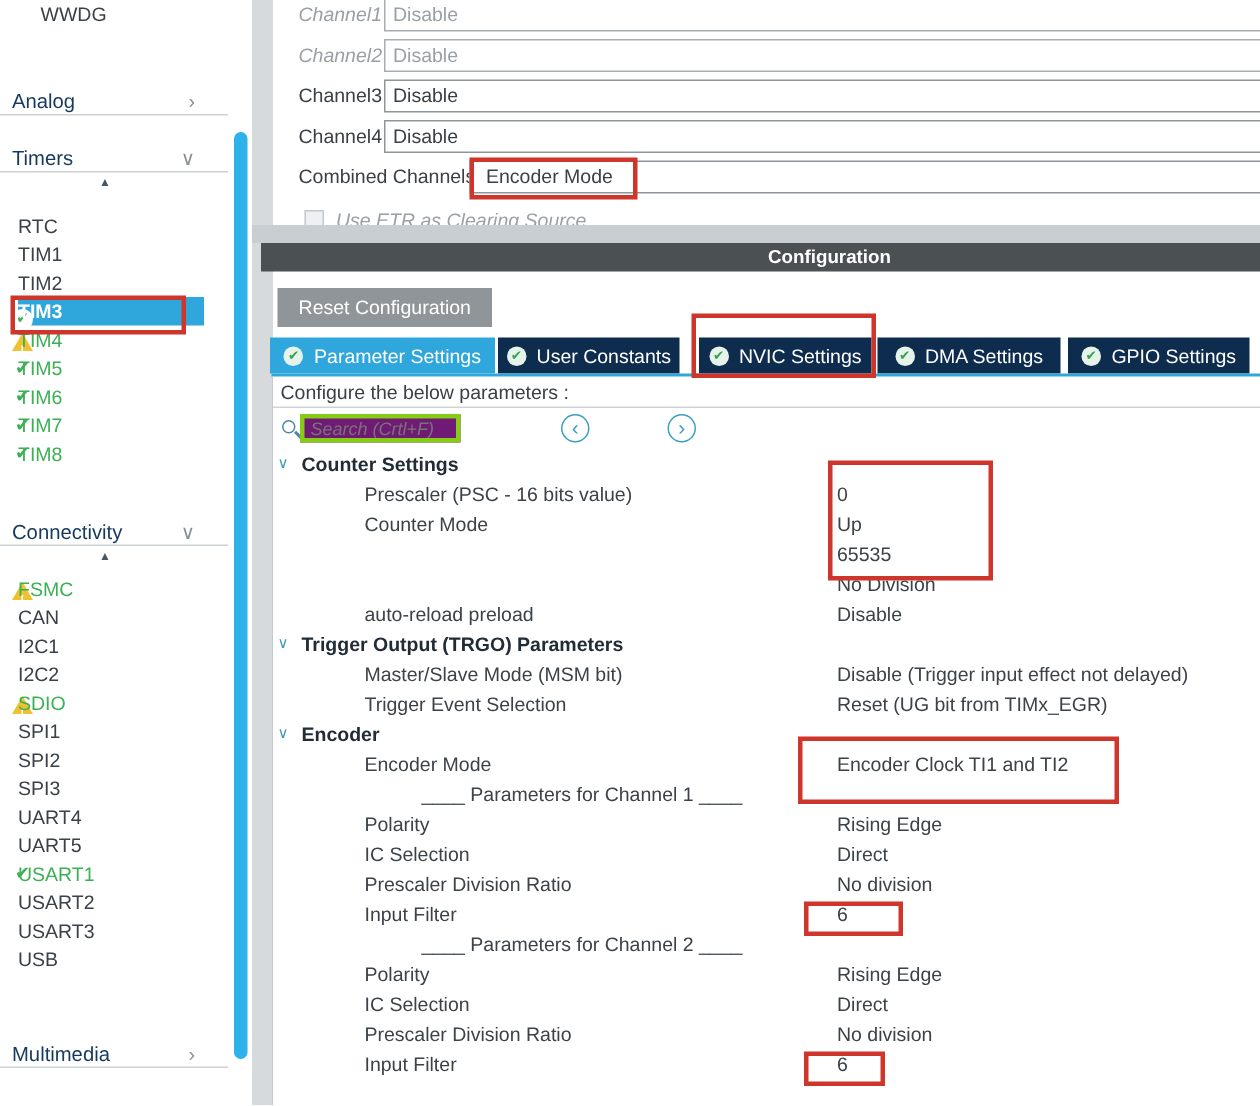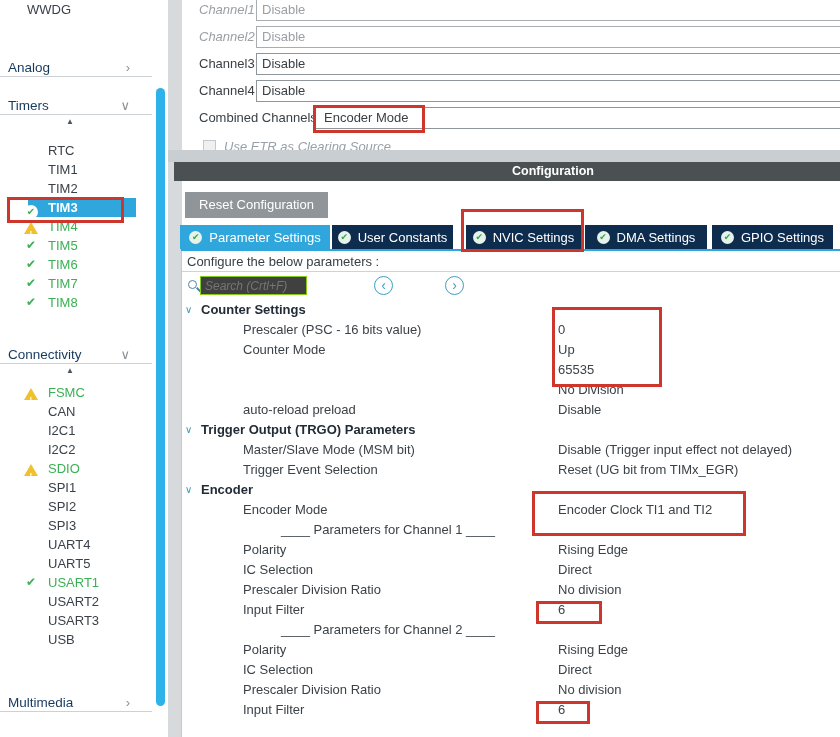--- a/index.html
+++ b/index.html
@@ -9,21 +9,21 @@
   #stage { position:absolute; left:0; top:0; width:840px; height:737px; overflow:hidden; background:#fff; }
 
   
   #sidebar { position:absolute; left:0; top:0; width:155px; height:737px; background:#fff; }
   .side-top-item { padding-left:27px; padding-top:1px; height:18px; line-height:17px; }
   .side-header { position:relative; height:19px; line-height:19px; padding-left:8px;
     color:var(--navy-text); font-size:13.5px; border-bottom:1px solid #ccd1d5; width:152px; cursor:pointer; }
   .side-header .chev { position:absolute; right:22px; top:0; color:#8a9095; font-size:13px; }
   .sort-arrow { height:13px; text-align:center; width:140px; color:#4a5560; font-size:8px; line-height:13px; }
   .side-list { list-style:none; }
-  .side-item { position:relative; height:19px; line-height:19px; padding-left:32px; cursor:pointer;margin-left:16px; }
+  .side-item { position:relative; height:19px; line-height:19px; padding-left:12px; cursor:pointer; }
   .side-item .ic { position:absolute; left:7px; top:3px; width:16px; height:13px; text-align:center; }
   .side-item.green { color:var(--ok-green); }
   .side-item.sel { color:#fff; font-weight:bold; }
   .side-item.sel::before { content:""; position:absolute; left:12px; right:19px; top:0; bottom:0;
     background:var(--accent-blue); }
   .side-item span { position:relative; }
   .check { color:var(--ok-green); font-size:12px; font-weight:bold; line-height:13px; }
   .cc-white { display:inline-block; width:14px; height:14px; border-radius:50%; background:#fff;
     color:var(--ok-green); font-size:10px; line-height:14px; text-align:center; font-weight:bold; }
   .tri { position:relative; display:inline-block; width:0; height:0; margin-top:1px;
@@ -70,22 +70,22 @@
 
   #params-panel { position:absolute; left:181px; top:251px; width:736px; height:486px;
     background:#fff; border-left:1px solid #c6cace; }
   #prompt-row { height:21px; line-height:21px; padding-left:5px; border-bottom:1px solid #d0d3d5; color:#3a4045; }
   #search-row { position:relative; height:28px; }
   #mag { position:absolute; left:6px; top:8px; width:9px; height:9px;
     border:1.5px solid #4e86a4; border-radius:50%; }
   #mag::after { content:""; position:absolute; left:7px; top:8px; width:6px; height:1.5px;
     background:#4e86a4; transform:rotate(45deg); }
   #search-input { position:absolute; left:18px; top:4px; width:107px; height:19px;
-    border:1px solid #84cc16; font-style:italic; color:#9aa0a6; font-size:12px; padding:0 4px;
-    font-family:inherit; background:#404040; }
+    border:3px solid #84cc16; font-style:italic; color:#9aa0a6; font-size:12px; padding:0 4px;
+    font-family:inherit; background:#701a75; }
   .nav-circle { position:absolute; top:4px; width:19px; height:19px; border:1.5px solid #3c9ec0;
     border-radius:50%; color:#3c9ec0; text-align:center; line-height:16px; font-size:14px; cursor:pointer; }
   #nav-prev { left:192px; } #nav-next { left:263px; }
 
   #param-rows { position:relative; }
   .p-row { position:relative; height:20px; line-height:20px; }
   .p-group-chev { position:absolute; left:3px; top:0; width:14px; color:#3f9ab5; font-size:10px; }
   .p-group-label { position:absolute; left:19px; top:0; font-weight:bold; color:#222c36; white-space:nowrap; }
   .p-label { position:absolute; left:61px; top:0; color:#3b4248; white-space:nowrap; }
   .p-sep   { position:absolute; left:99px; top:0; color:#3b4248; white-space:nowrap; }

